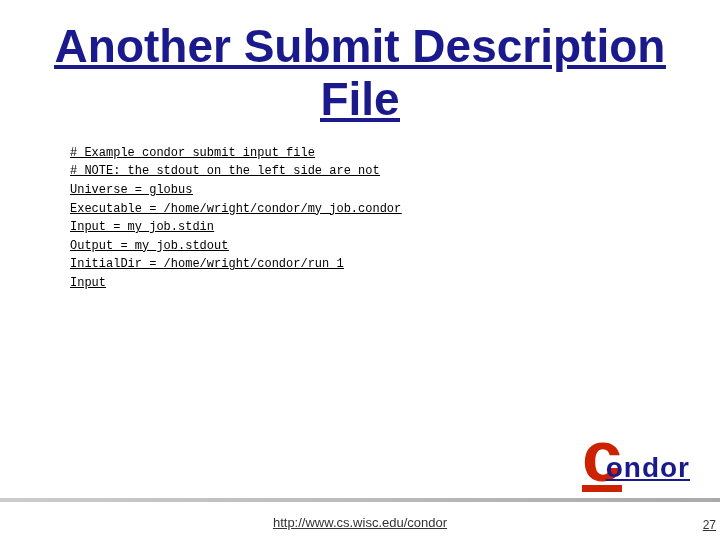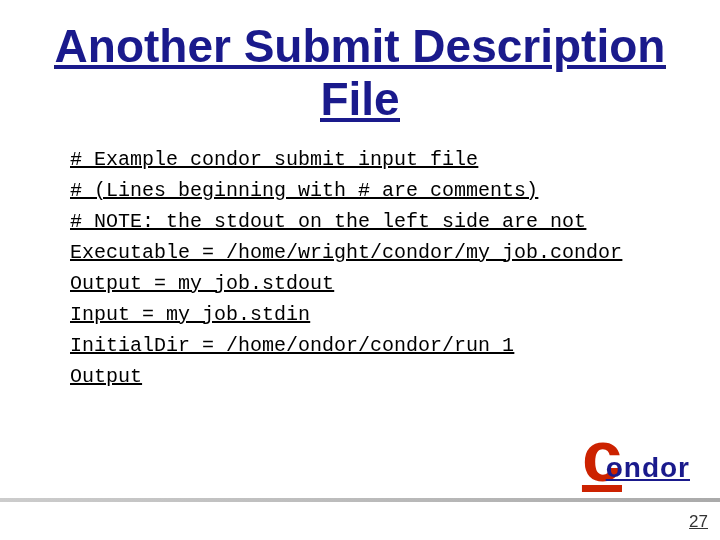--- a/index.html
+++ b/index.html
@@ -26,21 +26,21 @@
       font-weight: bold;
       color: #1a1a8c;
       text-align: center;
       line-height: 1.15;
       margin-bottom: 18px;
       font-family: Arial, sans-serif;
     }
 
     .code-block {
       font-family: 'Courier New', Courier, monospace;
-      font-size: 20px;
+      font-size: 12px;
       color: #000000;
       line-height: 1.55;
       margin-left: 30px;
     }
 
     .bottom-bar {
       position: absolute;
       bottom: 38px;
       left: 0;
       right: 0;
@@ -54,22 +54,22 @@
       left: 50%;
       transform: translateX(-50%);
       font-size: 13px;
       color: #333333;
       font-family: Arial, sans-serif;
     }
 
     .page-number {
       position: absolute;
       bottom: 8px;
-      right: 12px;
-      font-size: 17px;
+      right: 4px;
+      font-size: 12px;
       color: #333333;
       font-family: Arial, sans-serif;
     }
 
     
     .condor-logo {
       position: absolute;
       bottom: 48px;
       right: 30px;
       width: 110px;
@@ -104,31 +104,32 @@
 
 <div class="slide">
 
   <div class="title">
     <span>Another Submit Description</span><br>
     <span>File</span>
   </div>
 
   <div class="code-block" id="code-container">
       <div># Example condor_submit input file</div>
-      <div># (Lines beginning with # are comments)</div>
       <div># NOTE: the stdout on the left side are not</div>
+      <div>Universe    = globus</div>
       <div>Executable  = /home/wright/condor/my_job.condor</div>
+      <div>Input       = my_job.stdin</div>
       <div>Output      = my_job.stdout</div>
-      <div>Input       = my_job.stdin</div>
-      <div>InitialDir  = /home/ondor/condor/run_1</div>
-      <div>Output</div>
+      <div>InitialDir  = /home/wright/condor/run_1</div>
+      <div>Input</div>
     </div>
 
   <div class="bottom-bar"></div>
 
+  <div class="footer-url">http://www.cs.wisc.edu/condor</div>
 
   <div class="page-number">27</div>
 
   <div class="condor-logo">
     <span class="condor-c">c</span>
     <span class="condor-text">ondor</span>
   </div>
 
 </div>
 

